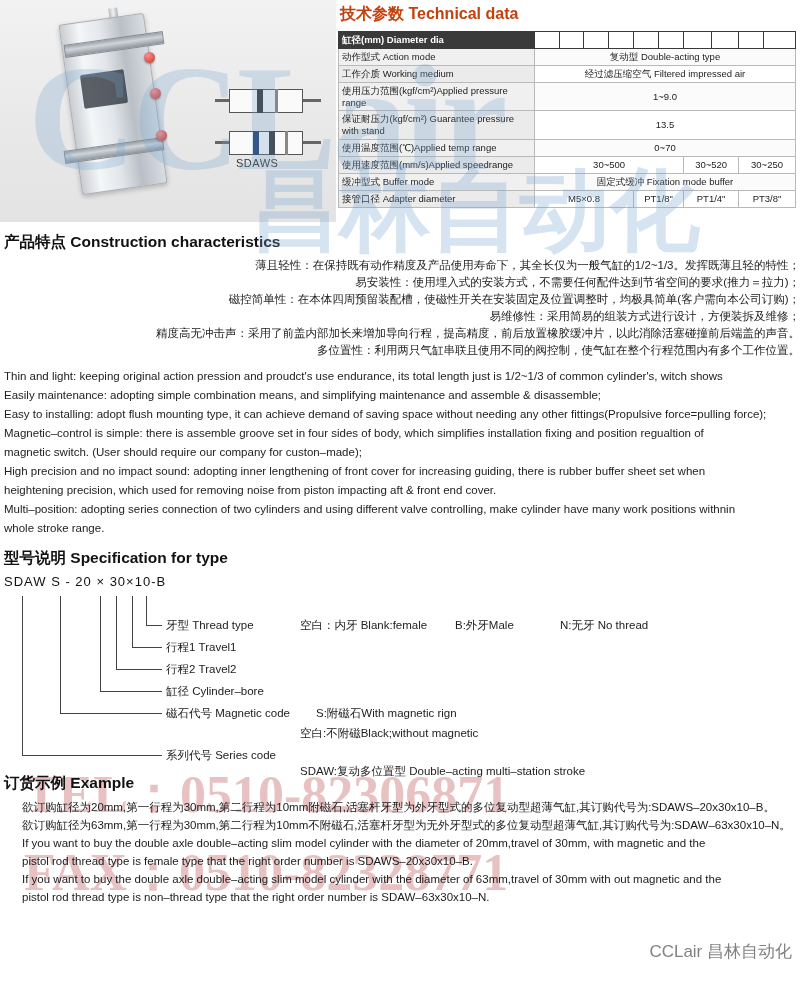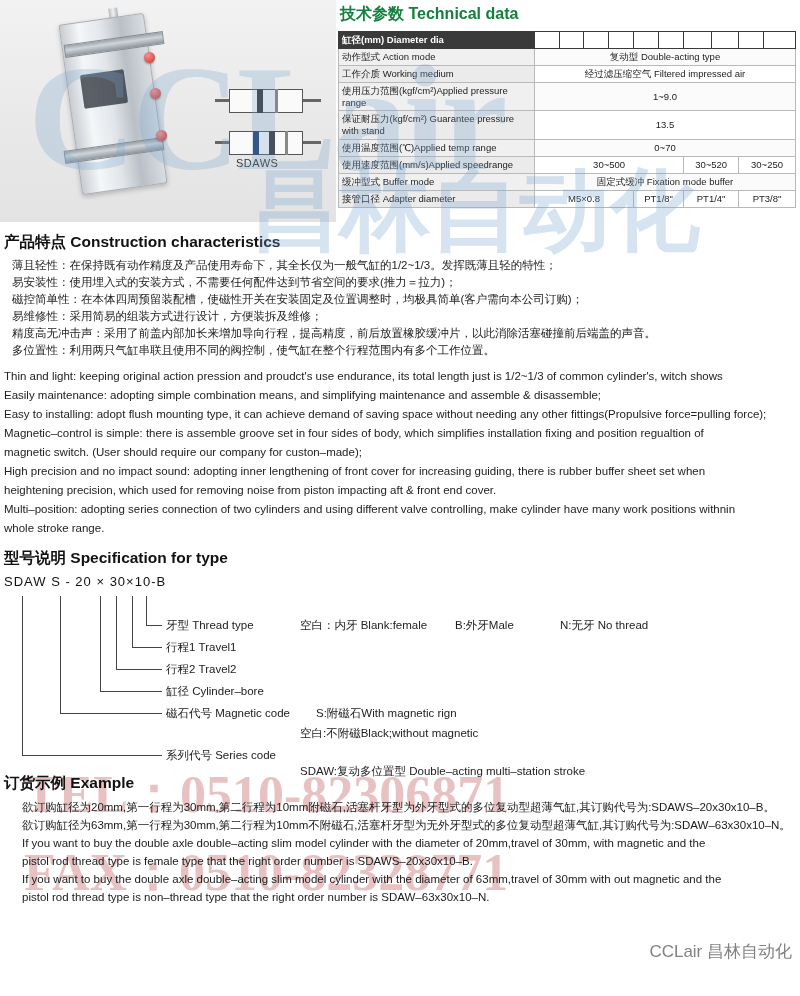--- a/index.html
+++ b/index.html
@@ -115,42 +115,42 @@
     position:absolute; top:5px; width:3px; height:24px; background:#888;
   }
   .caption-sdaws {
     position:absolute; left:236px; top:157px;
     font-size: 11px; color:#333; letter-spacing:.5px;
   }
 
   
   .tech { position:absolute; left: 338px; top: 4px; width: 458px; }
   .tech h2 {
-    margin:0 0 6px 2px; font-size: 16px; font-weight: bold; color:#15803d;
+    margin:0 0 6px 2px; font-size: 16px; font-weight: bold; color:#c2410c;
   }
   table.td { border-collapse: collapse; width: 458px; font-size: 9.5px; }
   table.td td {
     border: 1px solid #b9b9b9;
     padding: 2px 3px;
     color:#222;
     line-height: 1.25;
   }
   table.td td.lab { width: 196px; background:#f0f0f0; }
   table.td tr.hdr td { background:#3a3a3a; color:#fff; text-align:center; font-weight:bold; border-color:#3a3a3a;}
   table.td tr.hdr td.lab { background:#3a3a3a; color:#fff; text-align:left; }
   table.td td.c { text-align:center; }
   table.td tr:nth-child(even) td:not(.lab) { background:#fbfbfb; }
   table.td tr:nth-child(odd)  td:not(.lab) { background:#ffffff; }
   table.td tr.alt td.lab { background:#ebebeb; }
 
   
   .sec-title {
     font-size: 15.5px; font-weight: bold; margin: 10px 0 4px 4px; color:#111;
   }
-  .cn-list { margin: 0 0 0 12px; }
+  .cn-list { margin: 0 0 0 4px; text-align: right; }
   .cn-list div {
     font-size: 11.5px; line-height: 17px; color:#222;
   }
   .en-list { margin: 8px 0 0 4px; }
   .en-list div {
     font-size: 11.5px; line-height: 19px; color:#222;
   }
 
   
   .spec { position: relative; margin-top: 8px; height: 215px; }

